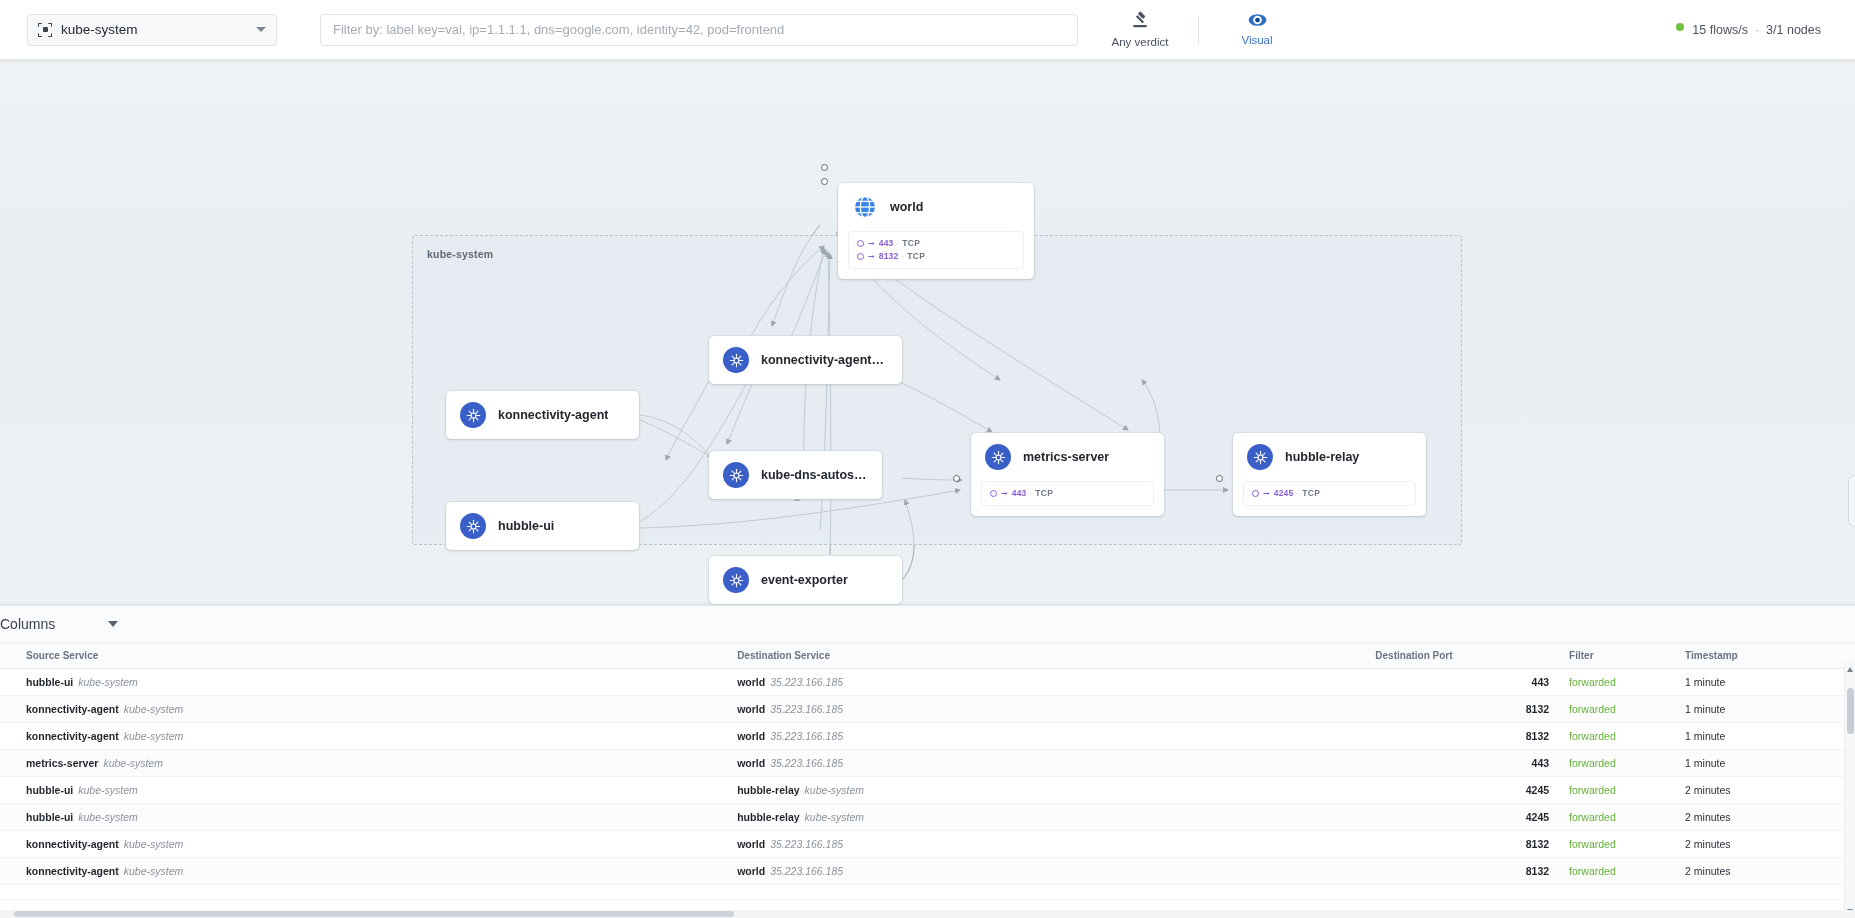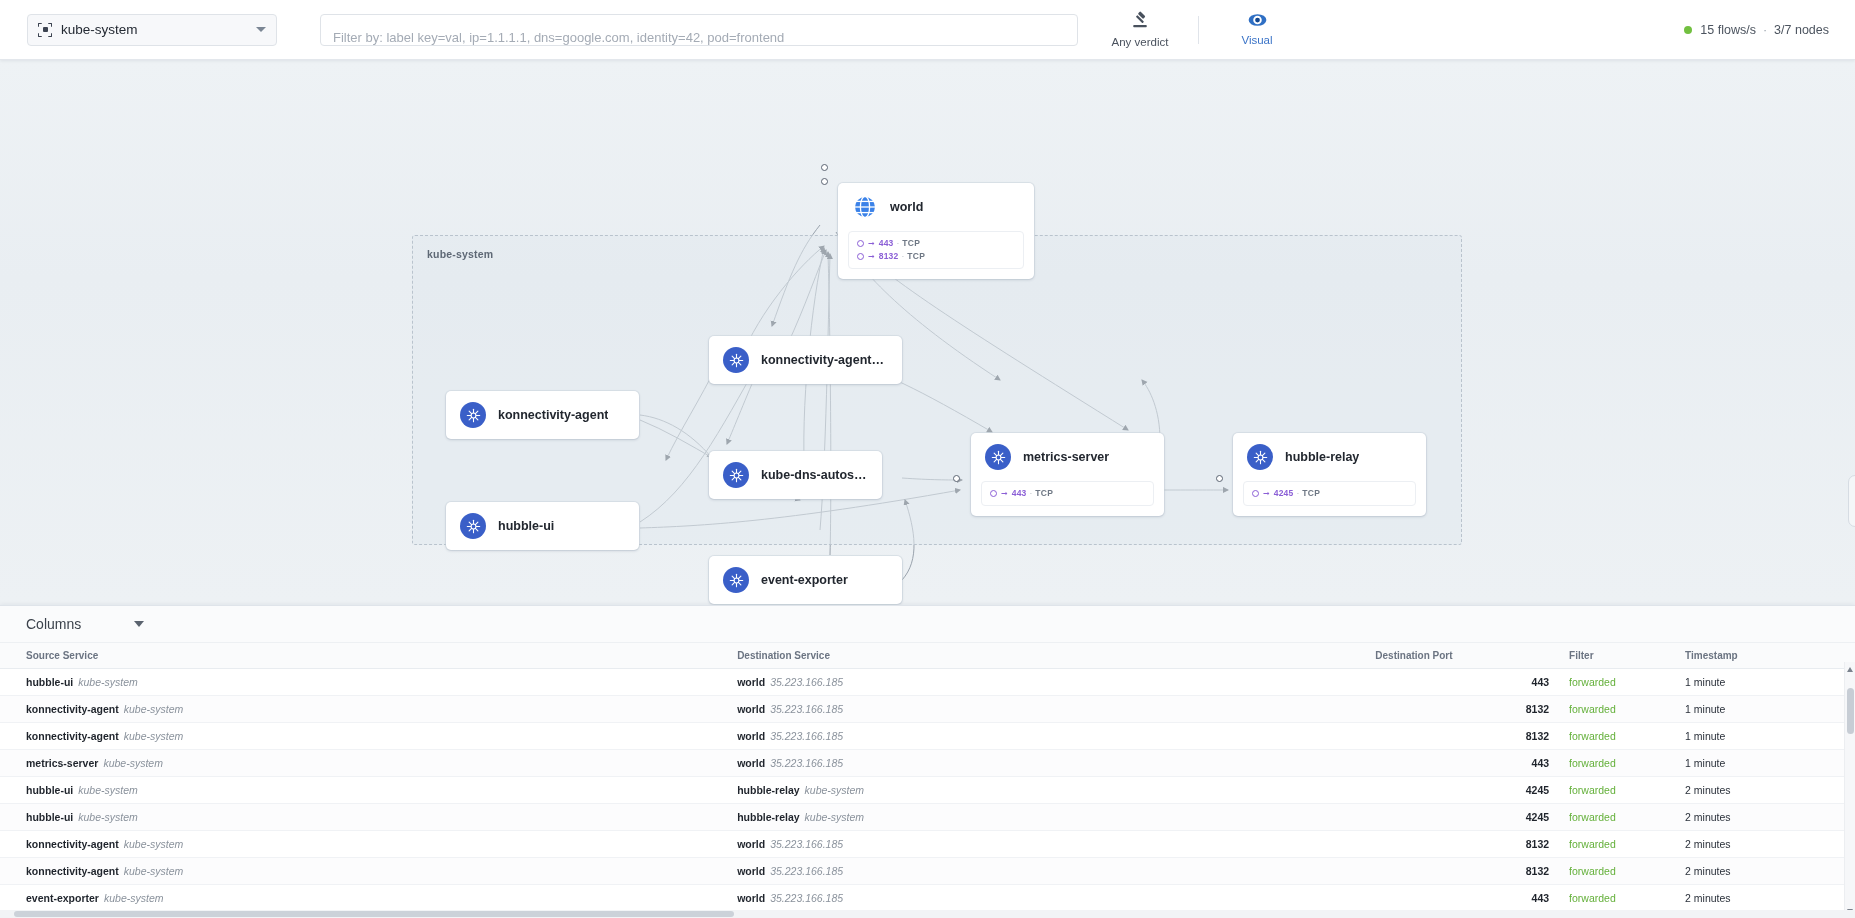--- a/index.html
+++ b/index.html
@@ -54,21 +54,21 @@
     border-right: 5px solid transparent;
     border-top: 5px solid #7b8694;
   }
 
   .filter-box {
     margin-left: 43px;
     width: 758px; height: 32px;
     border: 1px solid #dfe3e8;
     border-radius: 4px;
     background: #ffffff;
-    display: flex; align-items: flex-end;
+    display: flex; align-items: center;
     padding: 0 12px;
   }
   .filter-box input {
     border: none; outline: none; width: 100%;
     font-size: 13px; color: #2b313a;
     font-family: "Liberation Sans", sans-serif;
     background: transparent;
   }
   .filter-box input::placeholder { color: #a4abb5; }
 
@@ -79,22 +79,22 @@
   }
   .tool-btn .tb-label { font-size: 11.5px; margin-top: 3px; color: #4a525e; white-space: nowrap;}
   .tool-btn.active .tb-label { color: #3a73c7; }
   .tool-sep {
     margin-left: 22px;
     width: 1px; height: 28px; background: #e0e4ea;
   }
   .tool-btn.visual { margin-left: 22px; text-align: right; }
 
   .status-right {
-    margin-left: auto; margin-right: 26px;
-    display: flex; align-items: center;
+    margin-left: auto; margin-right: 34px;
+    display: flex; 
     font-size: 12.5px; color: #4c545f;
     white-space: nowrap;
   }
   .dot-green {
     width: 8px; height: 8px; border-radius: 50%;
     background: #72c040; margin-right: 8px;
   }
   .status-sep { margin: 0 7px; color: #9aa2ad; }
 
   
@@ -181,21 +181,20 @@
   
   .table-panel {
     position: absolute; top: 605px; left: 0;
     width: 1855px; height: 313px;
     background: #ffffff;
     border-top: 1px solid #dfe4ea;
     box-shadow: 0 -1px 4px rgba(20,40,70,.06);
   }
   .columns-bar {
     height: 37px; display: flex; align-items: center;
-    padding-left: 26px;
     background: #fafbfc;
     border-bottom: 1px solid #edf0f3;
     gap: 45px;
   }
   .columns-label { font-size: 14px; color: #3b424c; }
   .columns-caret {
     margin-left: 8px;
     width: 0; height: 0;
     border-left: 5px solid transparent;
     border-right: 5px solid transparent;
@@ -295,21 +294,21 @@
           <ellipse cx="12" cy="8" rx="3" ry="3" fill="#12468f"></ellipse>
         </svg>
       </span>
       <span class="tb-label">Visual</span>
     </div>
 
     <div class="status-right">
       <span class="dot-green"></span>
       <span>15 flows/s</span>
       <span class="status-sep">·</span>
-      <span>3/7 nodes</span>
+      <span>3/1 nodes</span>
     </div>
   </div>
 
   <div class="canvas">
 
     <svg id="edges">
       <defs>
         <marker id="arw" markerWidth="7" markerHeight="7" refX="5" refY="3.1" orient="auto" markerUnits="userSpaceOnUse">
           <path d="M0,0 L6,3.1 L0,6.2 z" fill="#4c545f"></path>
         </marker>
@@ -627,27 +626,20 @@
             <td class="c-time"><span class="ts-val">2 minutes</span></td>
           </tr>
           <tr class="frow">
             <td class="c-src"><span class="svc-name">konnectivity-agent</span><span class="svc-meta">kube-system</span></td>
             <td class="c-dst"><span class="svc-name">world</span><span class="svc-meta">35.223.166.185</span></td>
             <td class="c-port"><span class="port-val">8132</span></td>
             <td class="c-verd"><span class="verdict-fwd">forwarded</span></td>
             <td class="c-time"><span class="ts-val">2 minutes</span></td>
           </tr>
           <tr class="frow">
-            <td class="c-src"><span class="svc-name">event-exporter</span><span class="svc-meta">kube-system</span></td>
-            <td class="c-dst"><span class="svc-name">world</span><span class="svc-meta">35.223.166.185</span></td>
-            <td class="c-port"><span class="port-val">443</span></td>
-            <td class="c-verd"><span class="verdict-fwd">forwarded</span></td>
-            <td class="c-time"><span class="ts-val">2 minutes</span></td>
-          </tr>
-          <tr class="frow">
             <td class="c-src"></td>
             <td class="c-dst"></td>
             <td class="c-port"></td>
             <td class="c-verd"></td>
             <td class="c-time"></td>
           </tr>
         </tbody>
     </table>
 
     <div class="tbl-scroll">

